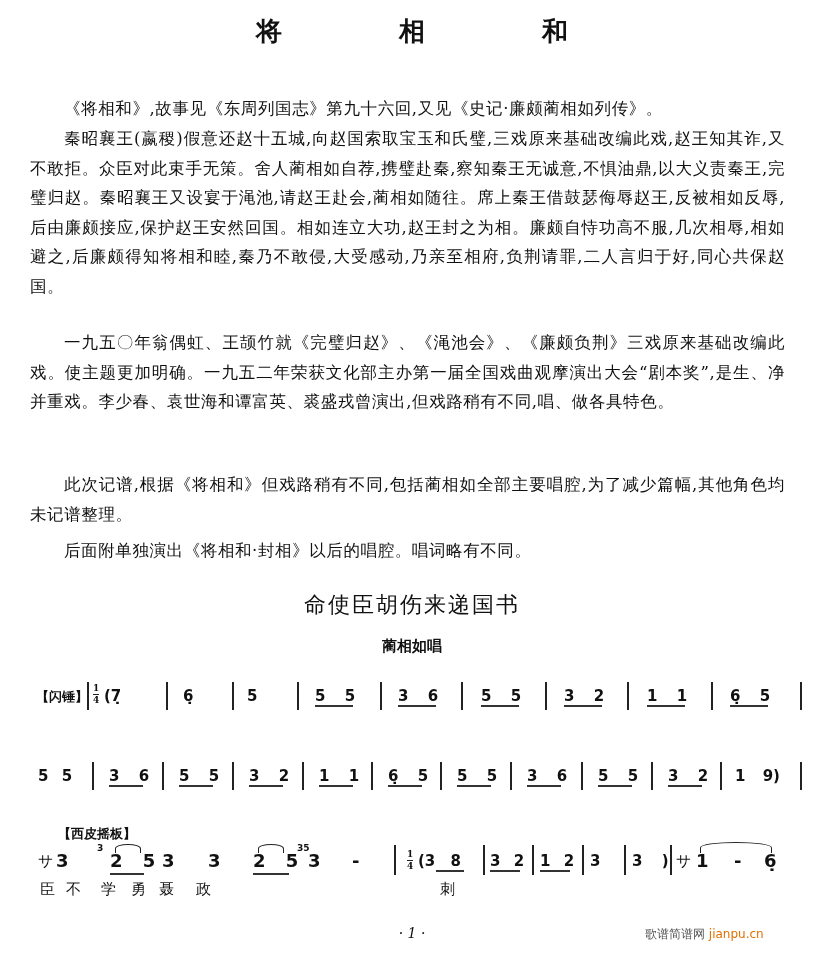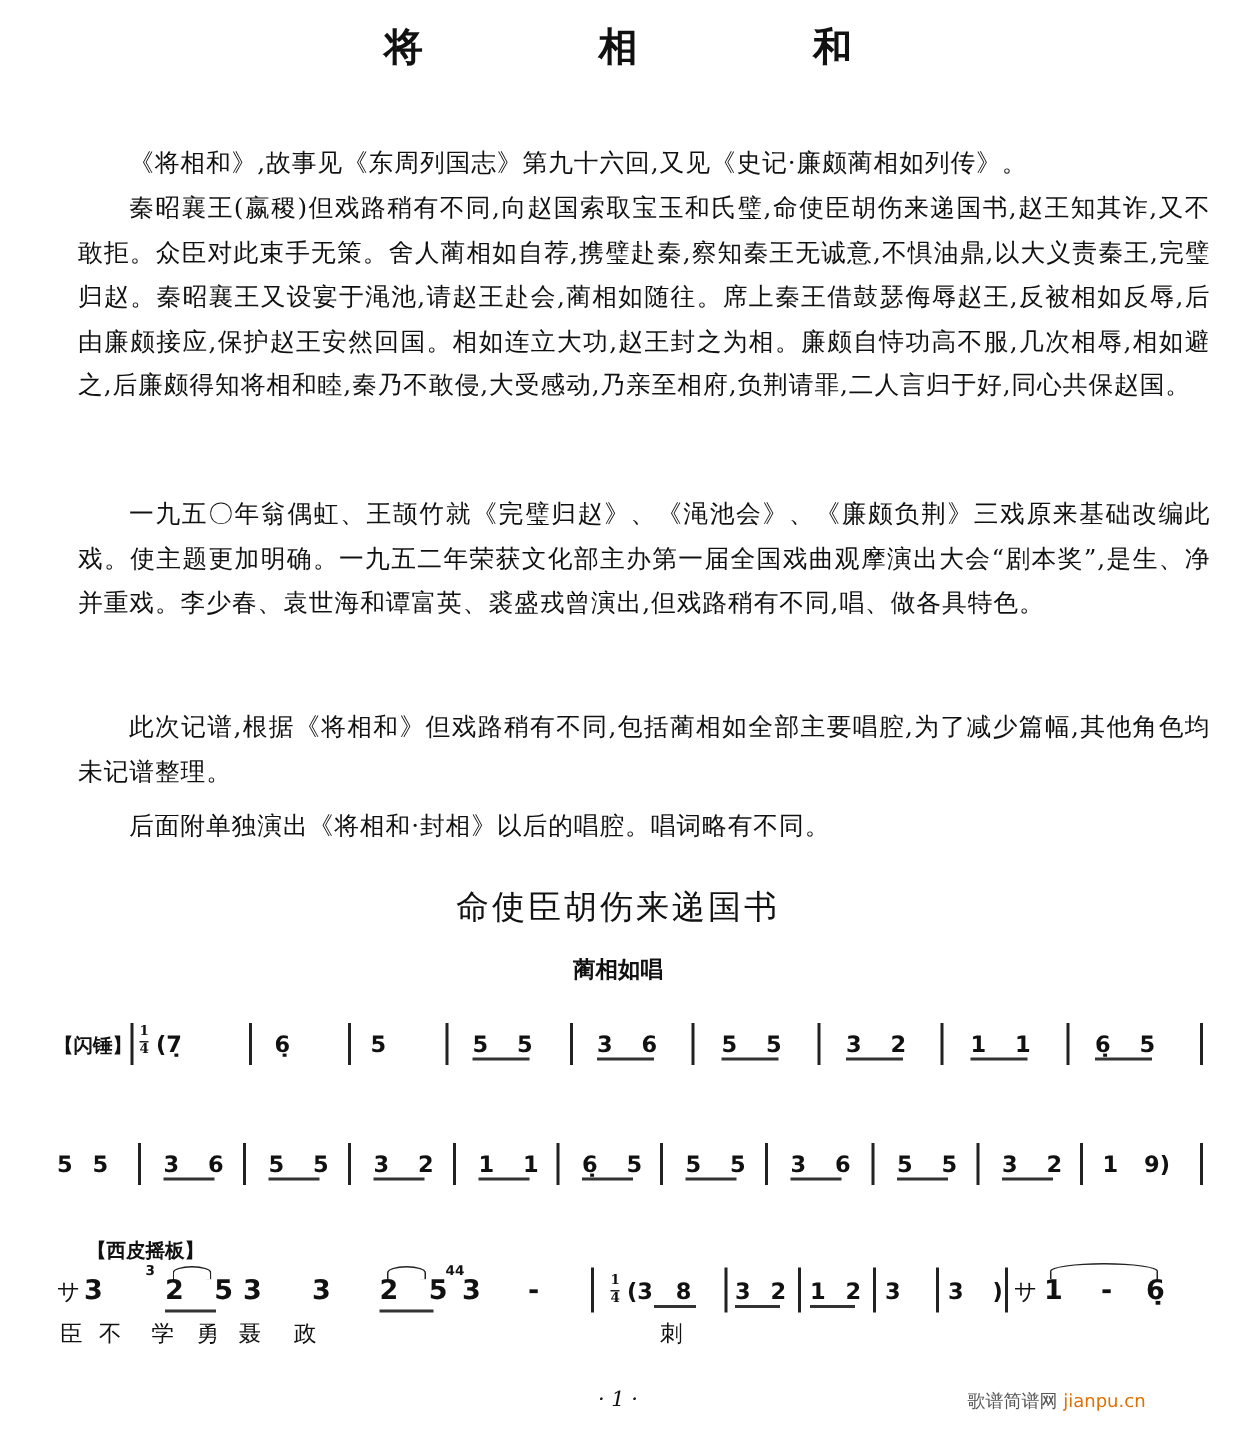--- a/index.html
+++ b/index.html
@@ -1,21 +1,21 @@
 <!DOCTYPE html>
 <html><head>
 <meta charset="utf-8">
 <style>
   html, body { margin:0; padding:0; background:#ffffff; }
   body { width:824px; height:960px; position:relative; overflow:hidden;
          font-family:"DejaVu Serif","Liberation Serif",serif; color:#111; }
   .abs { position:absolute; }
   .title { left:0; width:824px; top:14px; text-align:center; font-family:"DejaVu Sans","Liberation Sans",sans-serif;
            font-weight:bold; font-size:26px; letter-spacing:54px; text-indent:54px; }
-  .para { left:52px; width:755px; font-size:16.5px; line-height:29.5px; letter-spacing:0.6px; text-align:justify; }
+  .para { left:30px; width:755px; font-size:16.5px; line-height:29.5px; letter-spacing:0.6px; text-align:justify; }
   .para.indent { text-indent:34px; }
   .song-title { left:0; width:824px; top:590px; text-align:center; font-size:22px; letter-spacing:2px; }
   .singer { left:0; width:824px; top:637px; text-align:center; font-size:15px; font-weight:bold; }
   .bar { position:absolute; width:2px; background:#222; }
   .note { position:absolute; font-family:"DejaVu Sans","Liberation Sans",sans-serif; font-weight:bold; font-size:15px; }
   .ul { position:absolute; height:1.5px; background:#333; }
   .label { position:absolute; font-size:13px; font-weight:bold; }
   .tsig { position:absolute; font-size:9px; line-height:9px; text-align:center; font-weight:bold; }
   .tsig span { display:block; }
   .tsig .line { height:1px; background:#222; margin:1px 0; }
@@ -25,21 +25,21 @@
   .pageno { left:380px; width:64px; top:925px; text-align:center; font-style:italic; font-size:14px; }
   .watermark { left:645px; top:926px; font-size:12px; color:#555; font-family:"DejaVu Sans","Liberation Sans",sans-serif; }
   .watermark .url { color:#e07000; }
 </style>
 </head>
 <body>
 
 <div class="abs title">将 相 和</div>
 
 <div class="abs para indent" style="top:94px;">《将相和》,故事见《东周列国志》第九十六回,又见《史记·廉颇蔺相如列传》。</div>
-<div class="abs para indent" style="top:124px;">秦昭襄王(嬴稷)但戏路稍有不同,向赵国索取宝玉和氏璧,命使臣胡伤来递国书,赵王知其诈,又不敢拒。众臣对此束手无策。舍人蔺相如自荐,携璧赴秦,察知秦王无诚意,不惧油鼎,以大义责秦王,完璧归赵。秦昭襄王又设宴于渑池,请赵王赴会,蔺相如随往。席上秦王借鼓瑟侮辱赵王,反被相如反辱,后由廉颇接应,保护赵王安然回国。相如连立大功,赵王封之为相。廉颇自恃功高不服,几次相辱,相如避之,后廉颇得知将相和睦,秦乃不敢侵,大受感动,乃亲至相府,负荆请罪,二人言归于好,同心共保赵国。</div>
+<div class="abs para indent" style="top:124px;">秦昭襄王(嬴稷)假意还赵十五城,向赵国索取宝玉和氏璧,三戏原来基础改编此戏,赵王知其诈,又不敢拒。众臣对此束手无策。舍人蔺相如自荐,携璧赴秦,察知秦王无诚意,不惧油鼎,以大义责秦王,完璧归赵。秦昭襄王又设宴于渑池,请赵王赴会,蔺相如随往。席上秦王借鼓瑟侮辱赵王,反被相如反辱,后由廉颇接应,保护赵王安然回国。相如连立大功,赵王封之为相。廉颇自恃功高不服,几次相辱,相如避之,后廉颇得知将相和睦,秦乃不敢侵,大受感动,乃亲至相府,负荆请罪,二人言归于好,同心共保赵国。</div>
 <div class="abs para indent" style="top:328px;">一九五〇年翁偶虹、王颉竹就《完璧归赵》、《渑池会》、《廉颇负荆》三戏原来基础改编此戏。使主题更加明确。一九五二年荣获文化部主办第一届全国戏曲观摩演出大会“剧本奖”,是生、净并重戏。李少春、袁世海和谭富英、裘盛戎曾演出,但戏路稍有不同,唱、做各具特色。</div>
 <div class="abs para indent" style="top:470px;">此次记谱,根据《将相和》但戏路稍有不同,包括蔺相如全部主要唱腔,为了减少篇幅,其他角色均未记谱整理。</div>
 <div class="abs para indent" style="top:536px;">后面附单独演出《将相和·封相》以后的唱腔。唱词略有不同。</div>
 
 <div class="abs song-title">命使臣胡伤来递国书</div>
 <div class="abs singer">蔺相如唱</div>
 
 <div>
   <div class="label" style="left:36px; top:688px;">【闪锤】</div>
   <div class="bar" style="left:87px; top:682px; height:28px;"></div>
@@ -114,21 +114,21 @@
   <div class="note" style="left:56px; top:850px; font-size:18px;">3</div>
   <div class="grace" style="left:97px; top:843px;">3</div>
   <div class="slur" style="left:115px; top:844px; width:24px; height:8px;"></div>
   <div class="note" style="left:110px; top:850px; font-size:18px; word-spacing:14px;">2 5</div>
   <div class="ul" style="left:110px; top:873px; width:34px;"></div>
   <div class="note" style="left:162px; top:850px; font-size:18px;">3</div>
   <div class="note" style="left:208px; top:850px; font-size:18px;">3</div>
   <div class="slur" style="left:258px; top:844px; width:24px; height:8px;"></div>
   <div class="note" style="left:253px; top:850px; font-size:18px; word-spacing:14px;">2 5</div>
   <div class="ul" style="left:253px; top:873px; width:36px;"></div>
-  <div class="grace" style="left:297px; top:843px;">44</div>
+  <div class="grace" style="left:297px; top:843px;">35</div>
   <div class="note" style="left:308px; top:850px; font-size:18px;">3</div>
   <div class="note" style="left:352px; top:850px; font-size:18px;">-</div>
   <div class="bar" style="left:394px; top:845px; height:30px;"></div>
   <div class="tsig" style="left:407px; top:850px;">
     <span>1</span>
       <span class="line"></span>
       <span>4</span>
   </div>
   <div class="note" style="left:418px; top:852px; word-spacing:10px;">(3 8</div>
   <div class="ul" style="left:436px; top:870px; width:28px;"></div>

